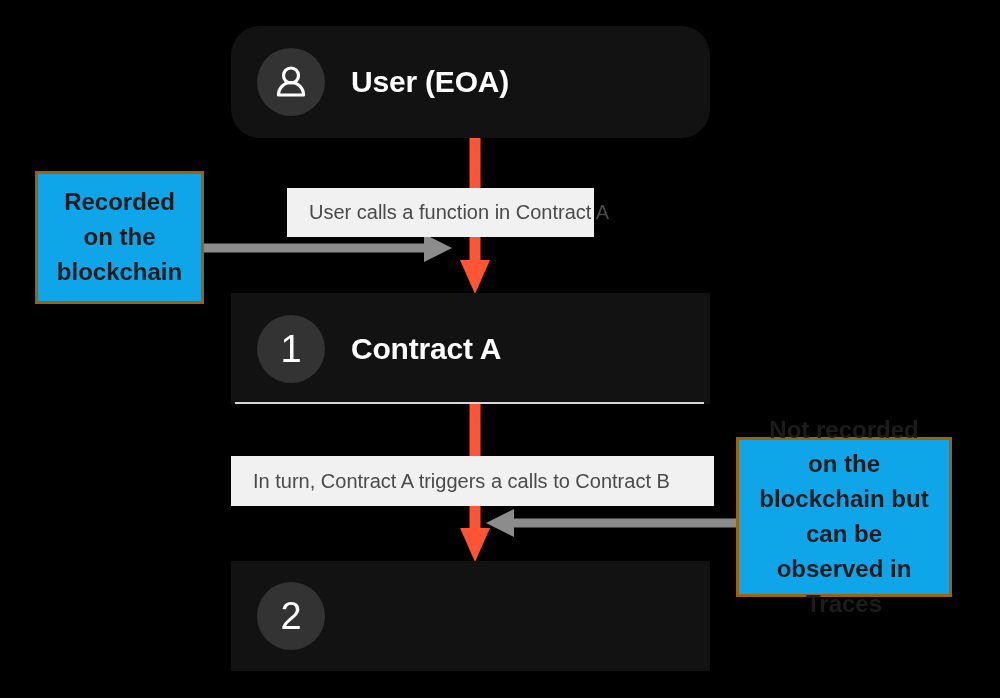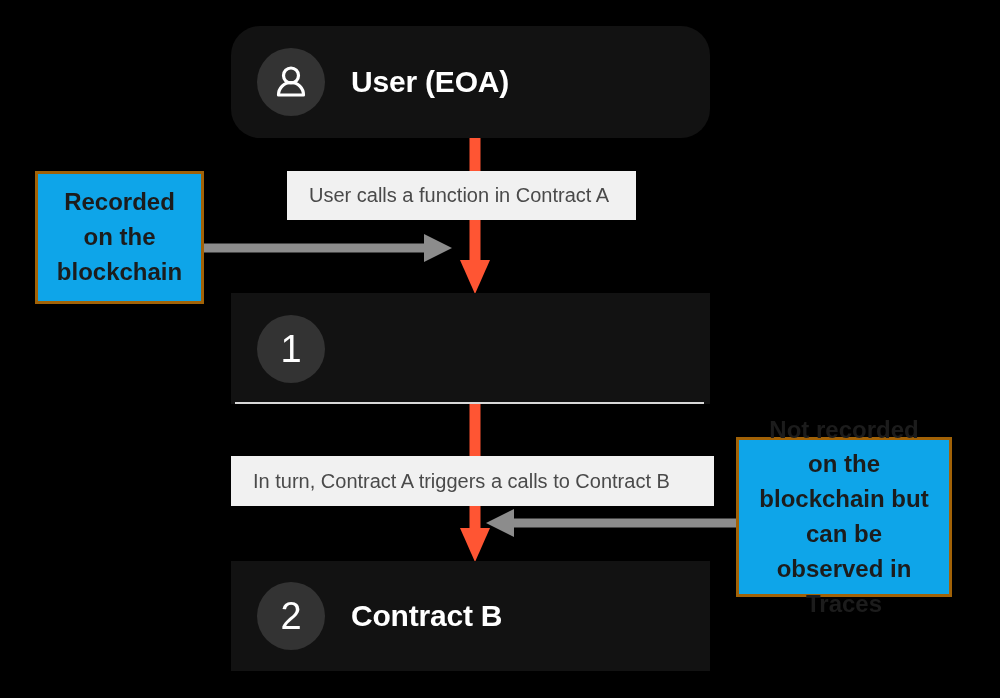--- a/index.html
+++ b/index.html
@@ -73,21 +73,21 @@
     background: #f1f1f1;
     color: #4a4a4a;
     font-size: 20px;
     display: flex;
     align-items: center;
     box-sizing: border-box;
     padding: 0 22px;
     white-space: nowrap;
     z-index: 8;
   }
-  #caption-1 { left: 287px; top: 171px; width: 349px; height: 49px; }
+  #caption-1 { left: 287px; top: 188px; width: 307px; height: 49px; }
   #caption-2 { left: 231px; top: 456px; width: 483px; height: 50px; }
 
   
   .annotation {
     position: absolute;
     background: #0ea5e9;
     border: 3px solid #a16207;
     box-sizing: border-box;
     display: flex;
     align-items: center;
@@ -144,26 +144,26 @@
       <svg class="user-icon-svg" width="40" height="40" viewBox="0 0 40 40">
         <circle cx="20" cy="13.5" r="7.5" fill="none" stroke="#ffffff" stroke-width="3.2"></circle>
         <path d="M7.5 33 a12.5 12.5 0 0 1 25 0 z" fill="none" stroke="#ffffff" stroke-width="3.2" stroke-linejoin="round"></path>
       </svg>
     </div>
     <div class="node-label">User (EOA)</div>
   </div>
 
   <div id="node-contract-a" class="node">
     <div class="node-badge">1</div>
+    <div class="node-label">Contract A</div>
     <div class="node-underline"></div>
   </div>
 
   <div id="node-contract-b" class="node">
     <div class="node-badge">2</div>
-    <div class="node-label">Contract B</div>
   </div>
 
   <div id="caption-1" class="caption">User calls a function in Contract A</div>
   <div id="caption-2" class="caption">In turn, Contract A triggers a calls to Contract B</div>
 
   <div id="annotation-left" class="annotation">Recorded on the blockchain</div>
   <div id="annotation-right" class="annotation">Not recorded on the blockchain but can be observed in Traces</div>
 
 </div>
 

